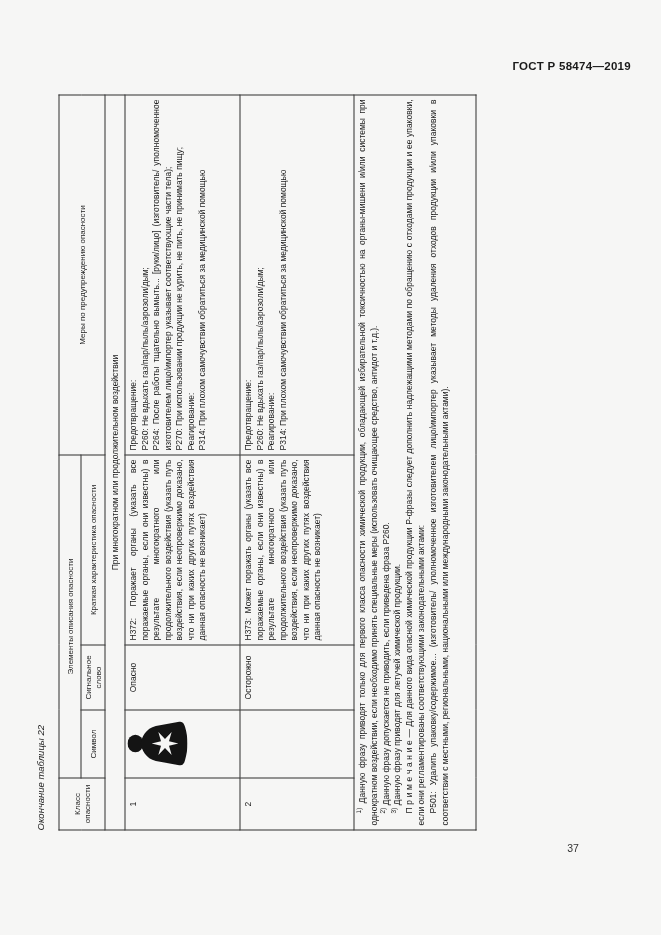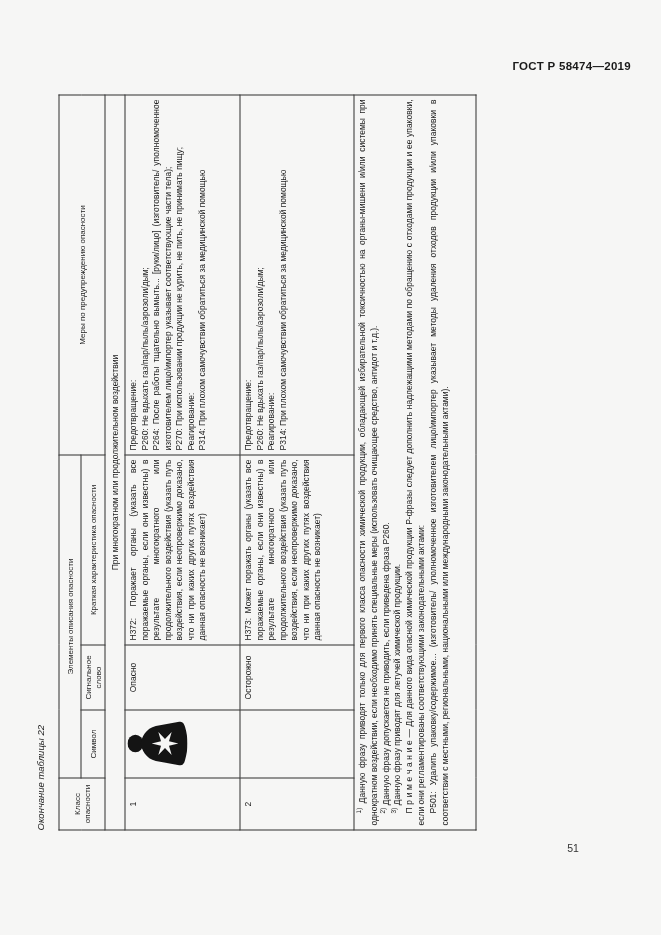--- a/index.html
+++ b/index.html
@@ -139,13 +139,13 @@
           <div class="fnote"><sup>3)</sup><span> Данную фразу приводят для летучей химической продукции.</span></div>
           <div class="fnote">П р и м е ч а н и е — Для данного вида опасной химической продукции P-фразы следует дополнить надлежащими методами по обращению с отходами продукции и ее упаковки, если они регламентированы соответствующими законодательными актами:</div>
           <div class="fnote">P501: Удалить упаковку/содержимое... (изготовитель/ уполномоченное изготовителем лицо/импортер указывает методы удаления отходов продукции и/или упаковки в соответствии с местными, региональными, национальными или международными законодательными актами).</div>
         </div>
       </td>
     </tr>
   </tbody>
     </table>
 </div>
 
-<div class="page-number">51</div>
+<div class="page-number">37</div>
 
 </body></html>

